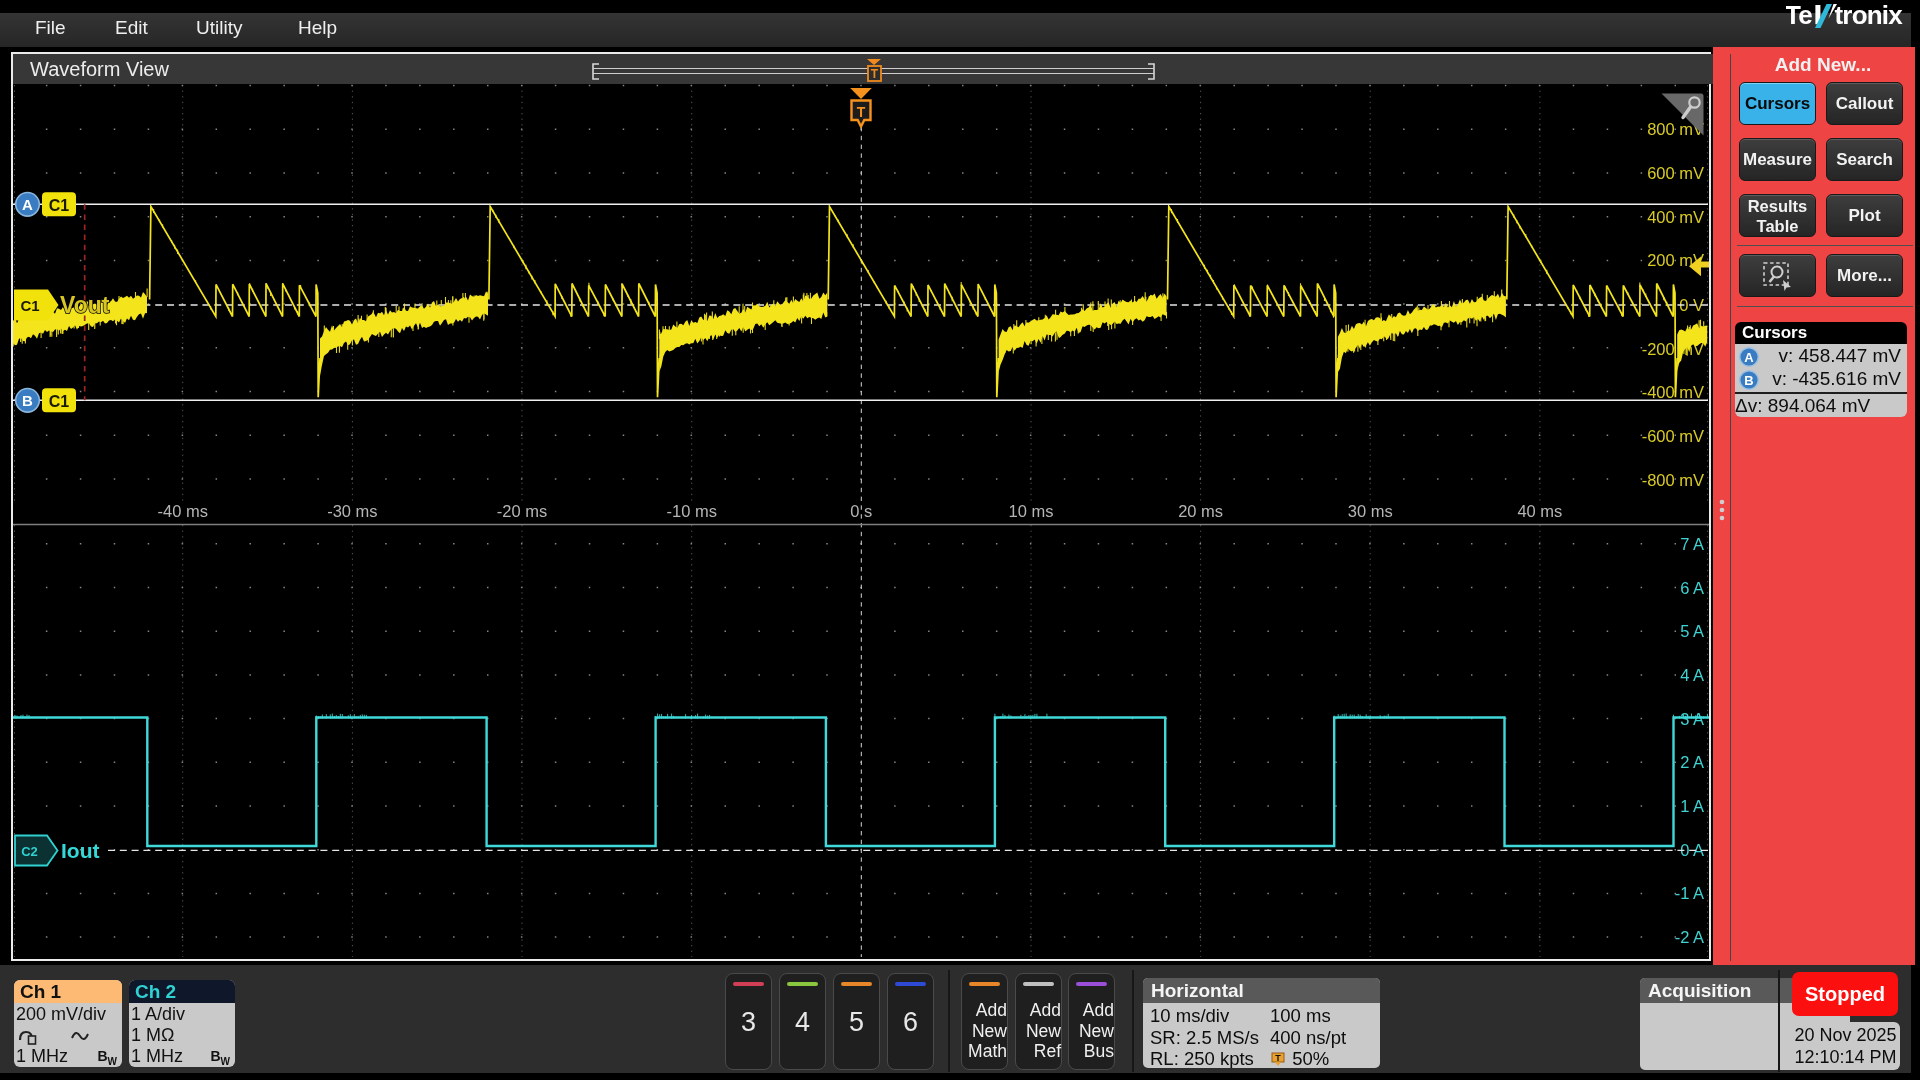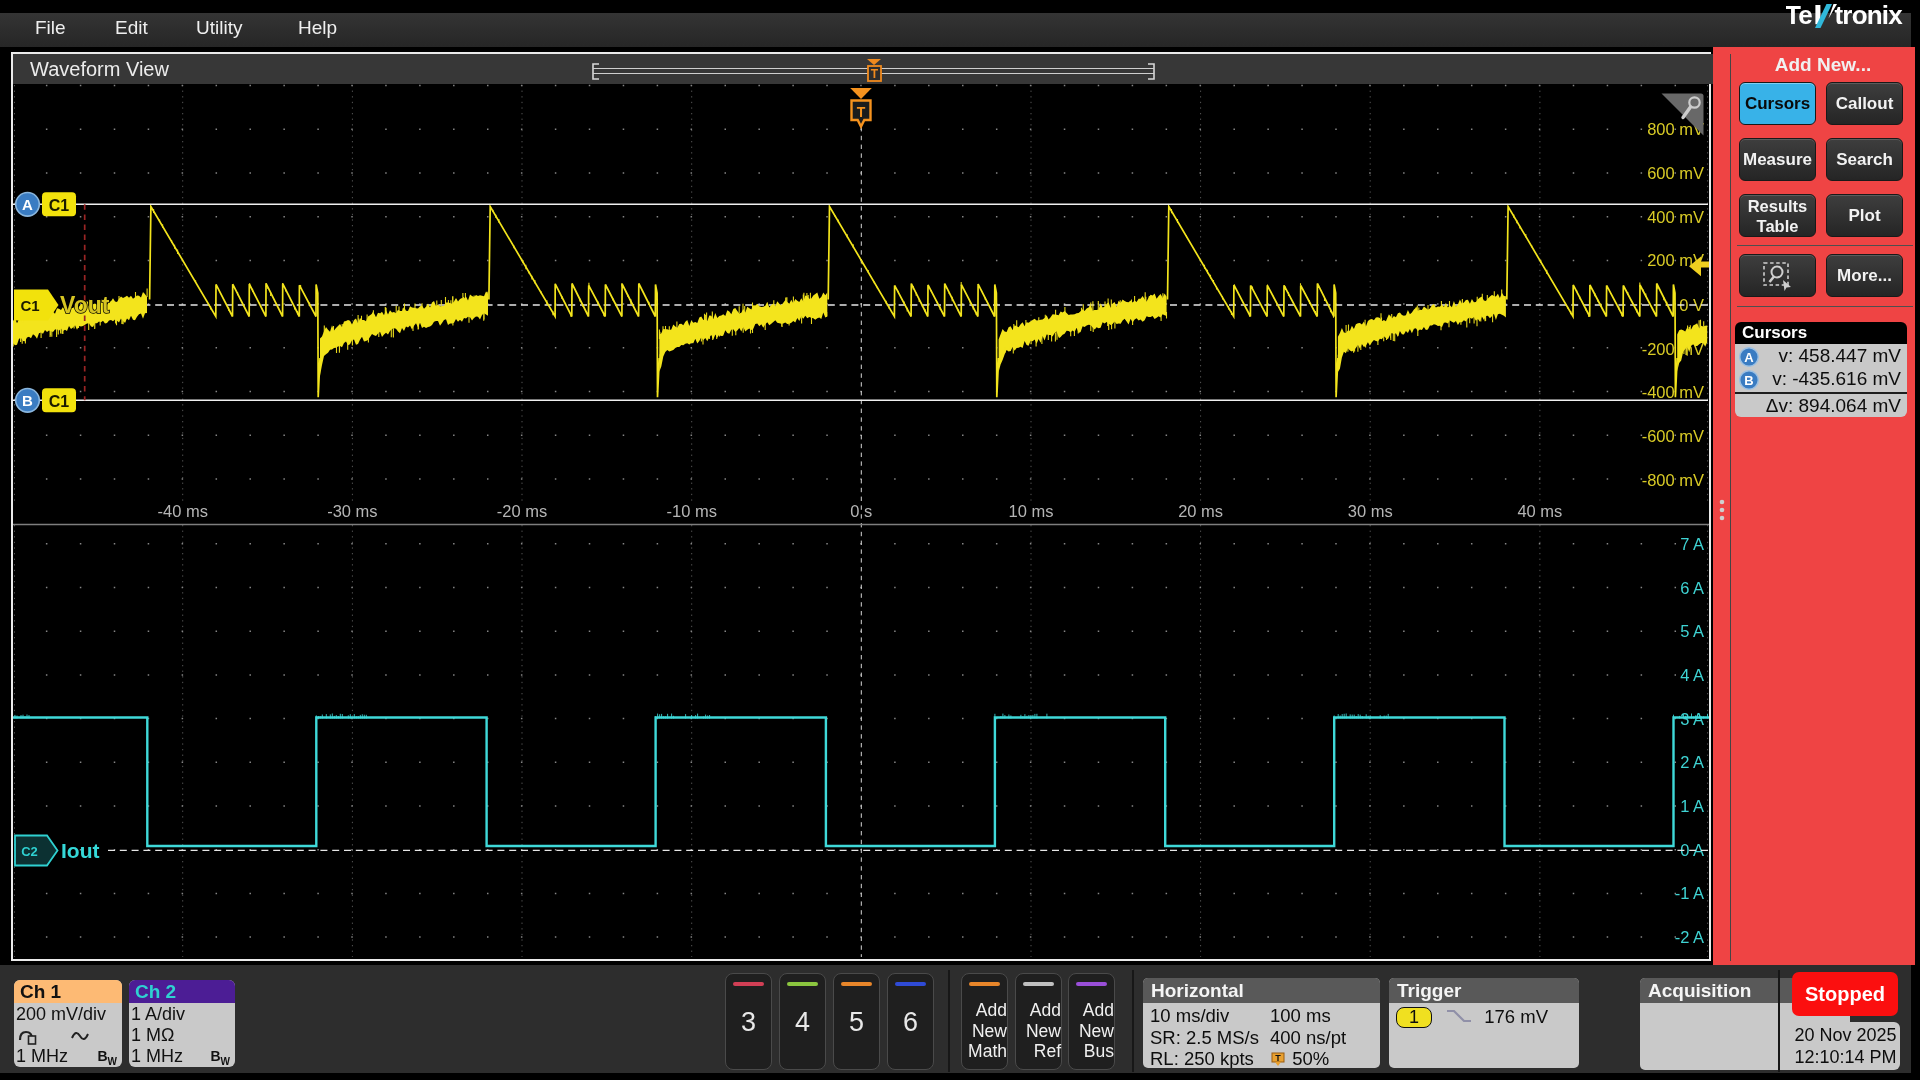--- a/index.html
+++ b/index.html
@@ -213,37 +213,37 @@
   <svg class="abs" style="left:4px;top:3px" width="21" height="44">
    <circle cx="10" cy="10" r="9.3" fill="#3a7cc2" stroke="#9cc0e2" stroke-width="1.5"></circle>
    <text x="10" y="15" style="font:bold 13px 'Liberation Sans',sans-serif" fill="#fff" text-anchor="middle">A</text>
    <circle cx="10" cy="33" r="9.3" fill="#3a7cc2" stroke="#9cc0e2" stroke-width="1.5"></circle>
    <text x="10" y="38" style="font:bold 13px 'Liberation Sans',sans-serif" fill="#fff" text-anchor="middle">B</text>
   </svg>
   <div class="abs" style="right:6px;top:1px;font-size:19px;color:#0d0d0d">v: 458.447 mV</div>
   <div class="abs" style="right:6px;top:24px;font-size:19px;color:#0d0d0d">v: -435.616 mV</div>
  </div>
  <div style="height:2px;background:#1e1e1e"></div>
- <div style="background:#c9c9c9;height:23px;font-size:19px;color:#0d0d0d;text-align:right;padding-right:6px;line-height:23px">Δv: 894.064 mV</div>
+ <div style="background:#c9c9c9;height:23px;font-size:19px;color:#0d0d0d;padding-right:6px;line-height:23px">Δv: 894.064 mV</div>
 </div>
 
 <div id="bottombar">
  <div class="badge" style="left:14px">
   <div class="hd" style="background:#fdba74;color:#111">Ch 1</div>
   <div class="bd">200 mV/div
    <svg width="94" height="20" style="display:block;margin-top:1px">
     <path d="M4 14 Q4 6 10 6 Q16 6 16 13" fill="none" stroke="#222" stroke-width="2.2"></path>
     <rect x="12.5" y="10" width="7" height="8" fill="#c9c9c9" stroke="#222" stroke-width="1.6"></rect>
     <path d="M56 12 Q60 3 64 10 Q68 17 72 8" fill="none" stroke="#222" stroke-width="2"></path>
    </svg>
    <div>1 MHz<span style="float:right;font-weight:bold;font-size:14px">B<sub style="font-size:10px">W</sub></span></div>
   </div>
  </div>
  <div class="badge" style="left:129px;width:106px">
-  <div class="hd" style="background:#4c1d95;color:#2fd1d1">Ch 2</div>
+  <div class="hd" style="background:#0f172a;color:#2fd1d1">Ch 2</div>
   <div class="bd">1 A/div<br>1 MΩ<div>1 MHz<span style="float:right;font-weight:bold;font-size:14px">B<sub style="font-size:10px">W</sub></span></div>
   </div>
  </div>
  <div class="chbtn" style="left:725px">
       <div class="stripe" style="background:#d23f55"></div>
       <div class="num">3</div>
     </div>
  <div class="chbtn" style="left:779px">
       <div class="stripe" style="background:#8bc63f"></div>
       <div class="num">4</div>
@@ -278,31 +278,20 @@
    <div>SR: 2.5 MS/s<span class="abs" style="left:127px">400 ns/pt</span></div>
    <div>RL: 250 kpts<span class="abs" style="left:127px">
      <svg width="17" height="18" style="vertical-align:-3px">
               <rect x="2" y="3" width="12" height="9" fill="#e8a030" stroke="#995c10"></rect>
               <polygon points="5,12 11,12 8,16" fill="#e8a030"></polygon>
               <text x="8" y="11" style="font:bold 9px 'Liberation Sans',sans-serif" text-anchor="middle" fill="#111">T</text>
             </svg> 50%</span></div>
   </div>
  </div>
 
- <div class="panel" style="left:1389px;width:190px;height:90px">
-  <div class="hd">Trigger</div>
-  <div class="bd" style="padding-top:3px">
-   <span style="display:inline-block;width:36px;height:21px;background:#f0e020;border:1.5px solid #111;
-    border-radius:8px;text-align:center;line-height:19px;font-size:18px">1</span>
-   <svg width="30" height="16" style="margin-left:8px;vertical-align:-2px">
-          <path d="M2 2 H9 L19 12 H26" fill="none" stroke="#9090a8" stroke-width="2.2"></path>
-        </svg>
-   <span style="margin-left:4px">176 mV</span>
-  </div>
- </div>
 
  <div class="panel" style="left:1640px;width:210px;height:92px">
   <div class="hd">Acquisition</div>
  </div>
 
  <div class="vsep" style="left:1778px"></div>
  <div id="stopped">Stopped</div>
  <div id="datebox">20 Nov 2025<br>12:10:14 PM</div>
 </div>
 

